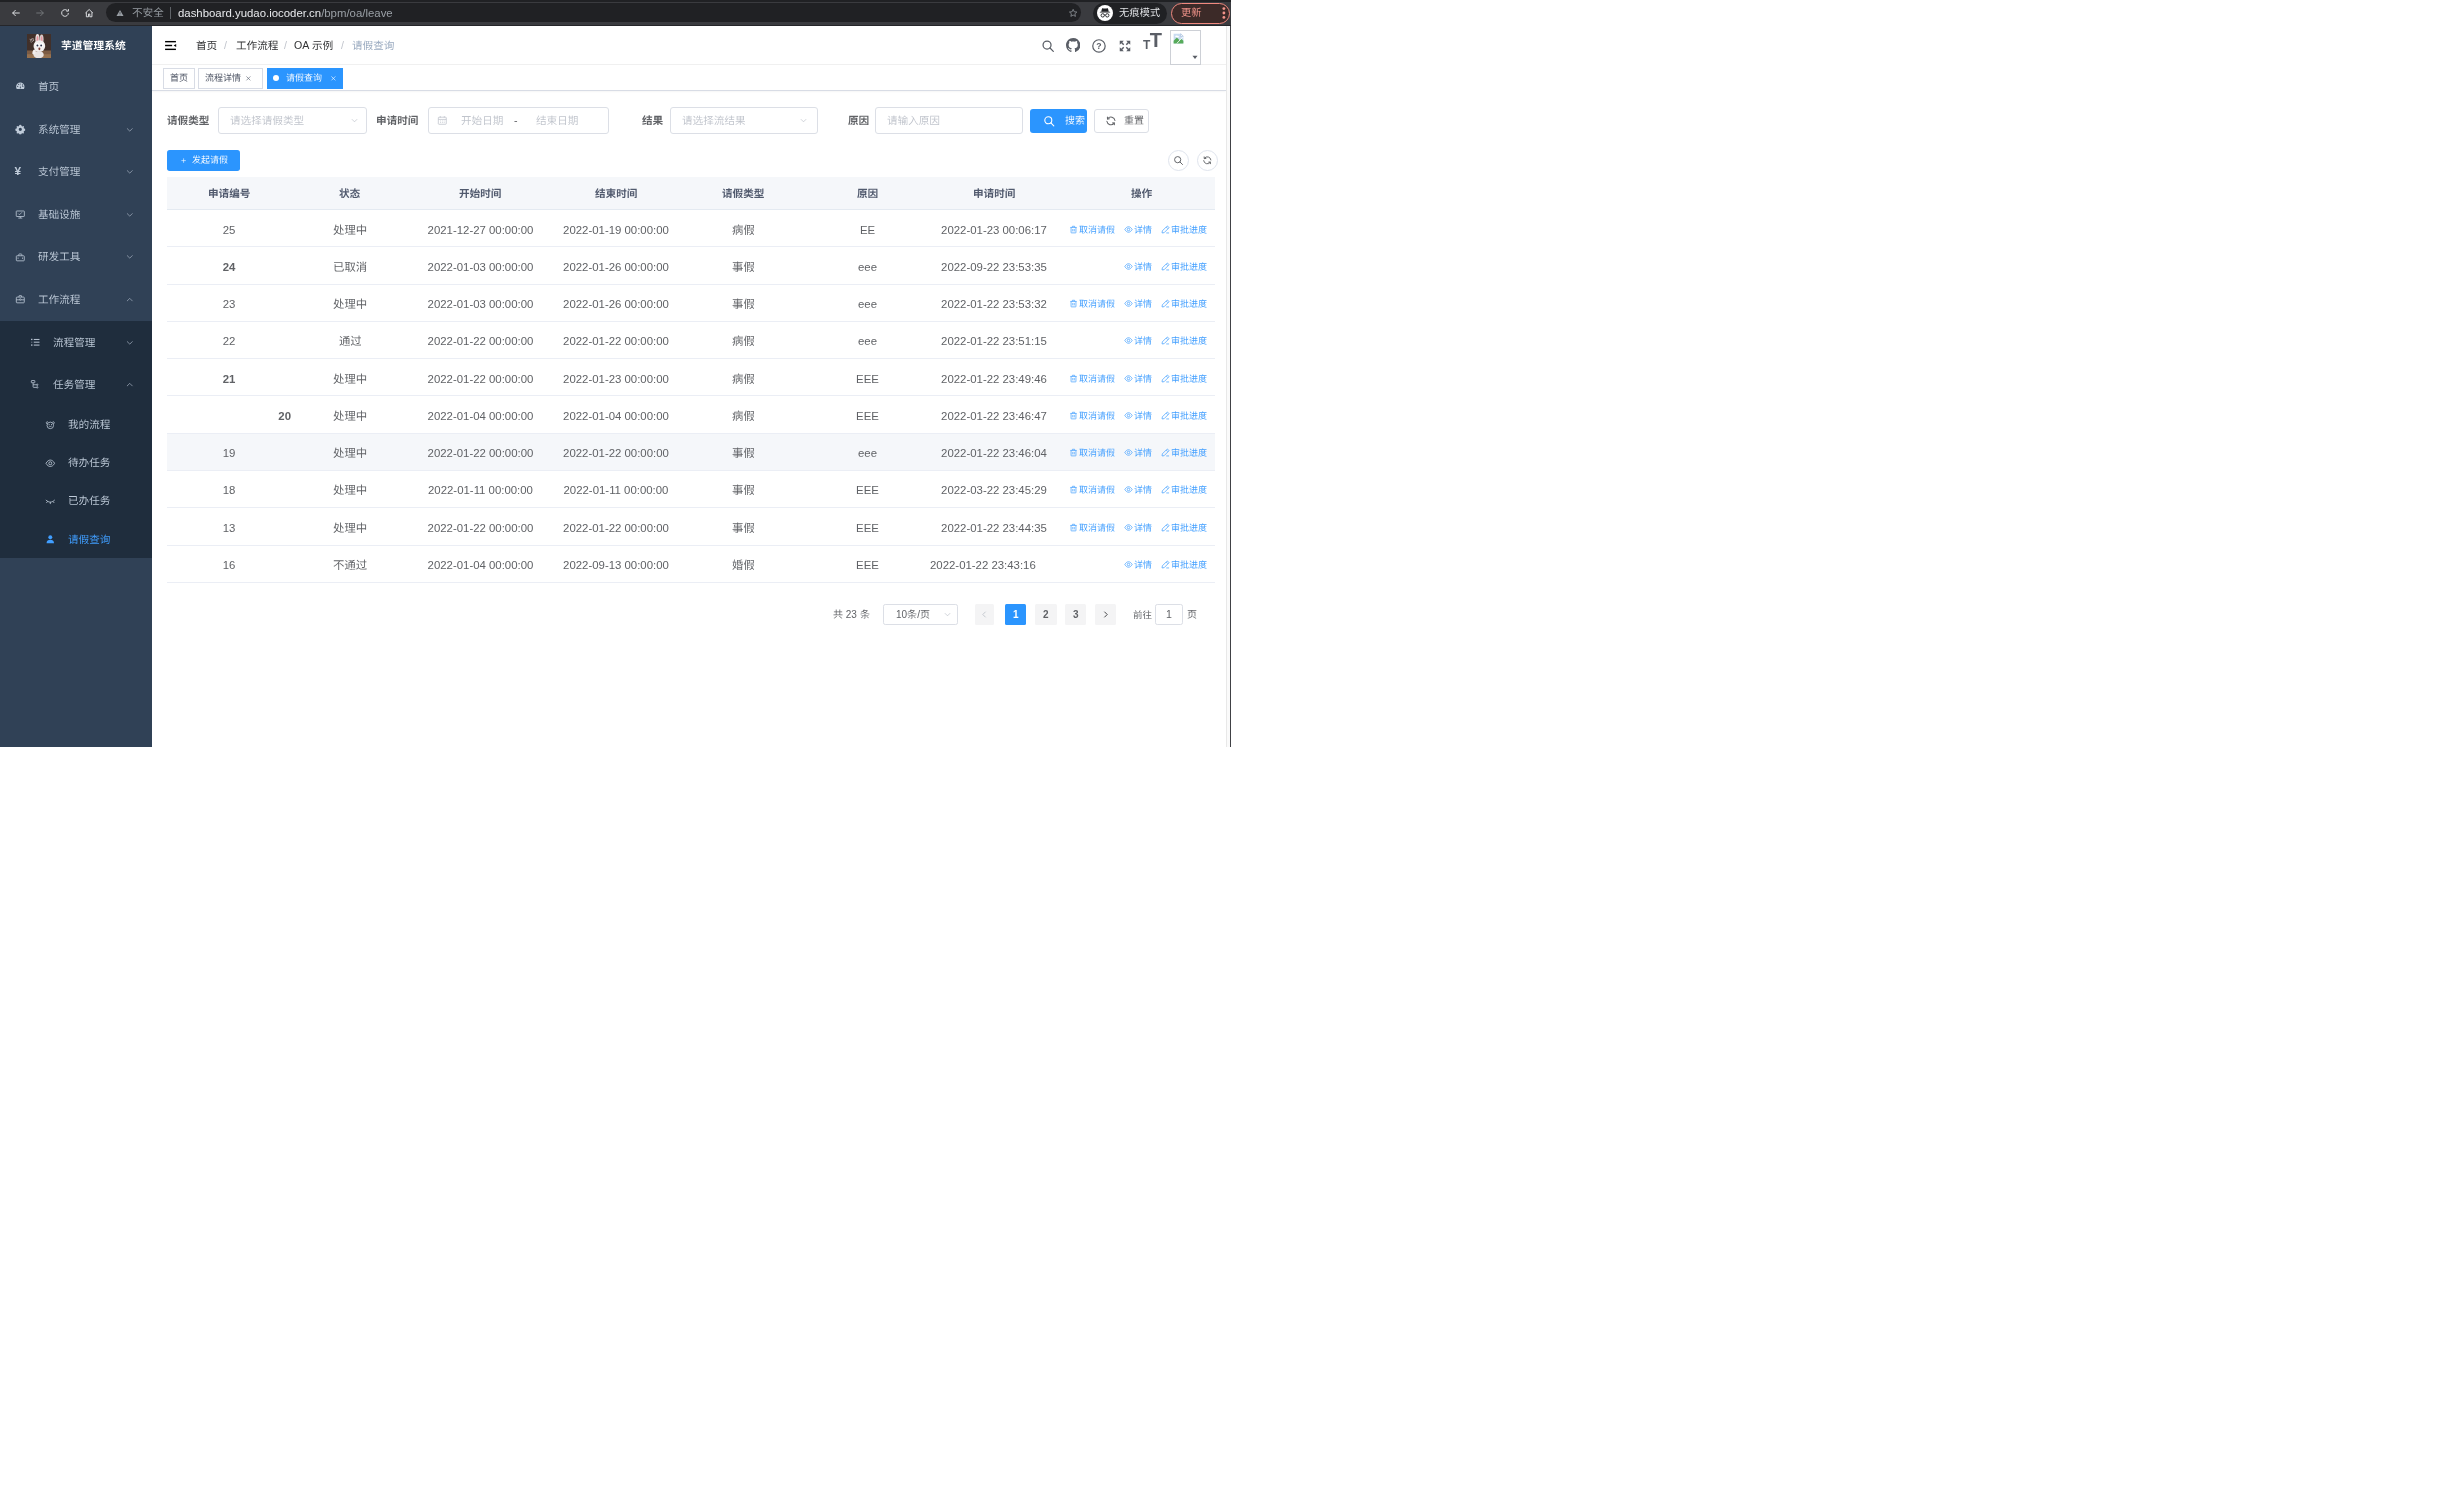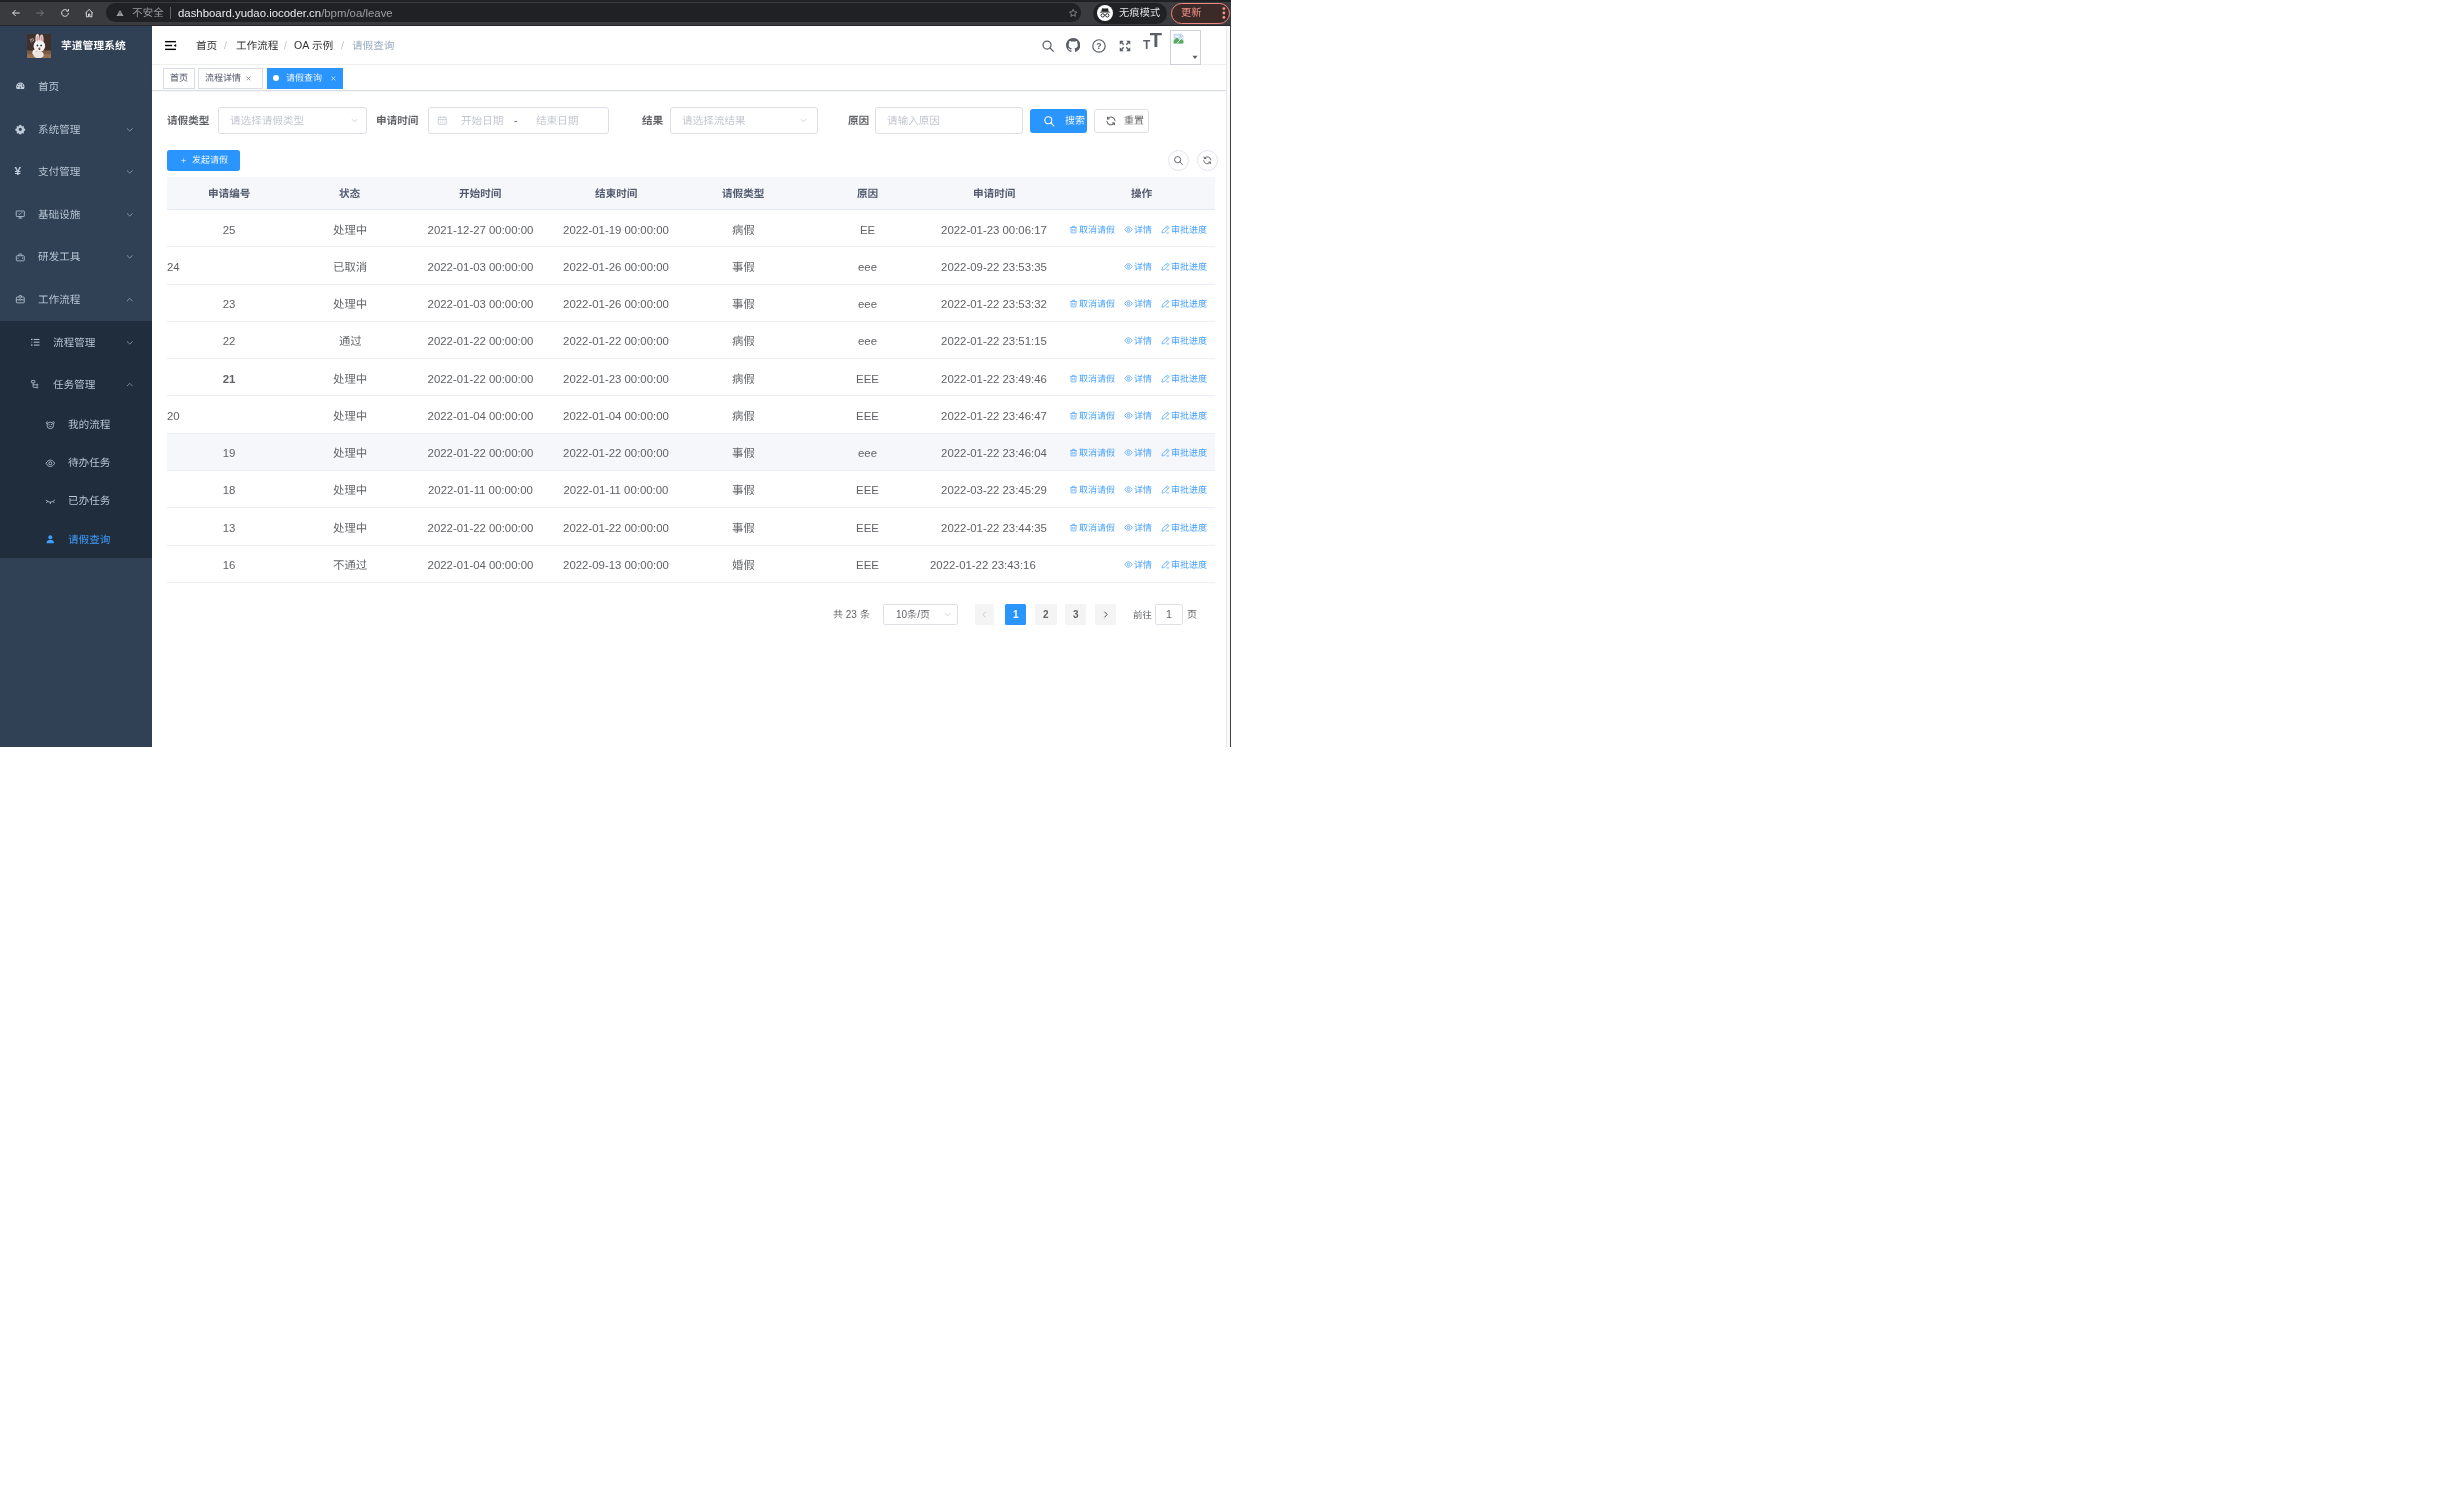--- a/index.html
+++ b/index.html
@@ -719,21 +719,21 @@
         <use href="#r48" x="1000"></use>
       </svg></span><span style="margin-left:9px"><svg class="ic" width="9" height="9" style="margin-right:1.1px;margin-top:-1.9px" viewBox="0 0 12 12">
         <use href="#i-edit"></use>
       </svg><svg class="z" style="width:4em" viewBox="0 -880 4000 1000">
         <use href="#r94"></use>
         <use href="#r95" x="1000"></use>
         <use href="#r96" x="2000"></use>
         <use href="#r97" x="3000"></use>
       </svg></span></div>
 <div class="a" style="left:167px;top:248px;width:1048px;height:37px;background:#fff;border-bottom:0.8px solid #ebeef5"></div>
-<div class="a row" style="left:167px;top:249px;width:124px;height:37px;line-height:37px;font-size:11.4px;color:#606266;font-weight:400;text-align:left">24</div>
+<div class="a row" style="left:167px;top:249px;width:124px;height:37px;line-height:37px;font-size:11.4px;color:#606266;font-weight:700;text-align:center">24</div>
 <div class="a row" style="left:290px;top:249px;width:120px;height:37px;line-height:37px;font-size:11.4px;color:#606266;font-weight:400;text-align:center"><svg class="z" style="width:3em" viewBox="0 -880 3000 1000">
       <use href="#r40"></use>
       <use href="#r92" x="1000"></use>
       <use href="#r93" x="2000"></use>
     </svg></div>
 <div class="a row" style="left:411px;top:249px;width:139px;height:37px;line-height:37px;font-size:11.4px;color:#606266;font-weight:400;text-align:center">2022-01-03 00:00:00</div>
 <div class="a row" style="left:550px;top:249px;width:132px;height:37px;line-height:37px;font-size:11.4px;color:#606266;font-weight:400;text-align:center">2022-01-26 00:00:00</div>
 <div class="a row" style="left:681px;top:249px;width:124px;height:37px;line-height:37px;font-size:11.4px;color:#606266;font-weight:400;text-align:center"><svg class="z" style="width:2em" viewBox="0 -880 2000 1000">
       <use href="#r98"></use>
       <use href="#r42" x="1000"></use>
@@ -844,21 +844,21 @@
         <use href="#r48" x="1000"></use>
       </svg></span><span style="margin-left:9px"><svg class="ic" width="9" height="9" style="margin-right:1.1px;margin-top:-1.9px" viewBox="0 0 12 12">
         <use href="#i-edit"></use>
       </svg><svg class="z" style="width:4em" viewBox="0 -880 4000 1000">
         <use href="#r94"></use>
         <use href="#r95" x="1000"></use>
         <use href="#r96" x="2000"></use>
         <use href="#r97" x="3000"></use>
       </svg></span></div>
 <div class="a" style="left:167px;top:397px;width:1048px;height:37px;background:#fff;border-bottom:0.8px solid #ebeef5"></div>
-<div class="a row" style="left:167px;top:398px;width:124px;height:37px;line-height:37px;font-size:11.4px;color:#606266;font-weight:400;text-align:left">20</div>
+<div class="a row" style="left:167px;top:398px;width:124px;height:37px;line-height:37px;font-size:11.4px;color:#606266;font-weight:700;text-align:right">20</div>
 <div class="a row" style="left:290px;top:398px;width:120px;height:37px;line-height:37px;font-size:11.4px;color:#606266;font-weight:400;text-align:center"><svg class="z" style="width:3em" viewBox="0 -880 3000 1000">
       <use href="#r89"></use>
       <use href="#r20" x="1000"></use>
       <use href="#r90" x="2000"></use>
     </svg></div>
 <div class="a row" style="left:411px;top:398px;width:139px;height:37px;line-height:37px;font-size:11.4px;color:#606266;font-weight:400;text-align:center">2022-01-04 00:00:00</div>
 <div class="a row" style="left:550px;top:398px;width:132px;height:37px;line-height:37px;font-size:11.4px;color:#606266;font-weight:400;text-align:center">2022-01-04 00:00:00</div>
 <div class="a row" style="left:681px;top:398px;width:124px;height:37px;line-height:37px;font-size:11.4px;color:#606266;font-weight:400;text-align:center"><svg class="z" style="width:2em" viewBox="0 -880 2000 1000">
       <use href="#r91"></use>
       <use href="#r42" x="1000"></use>

